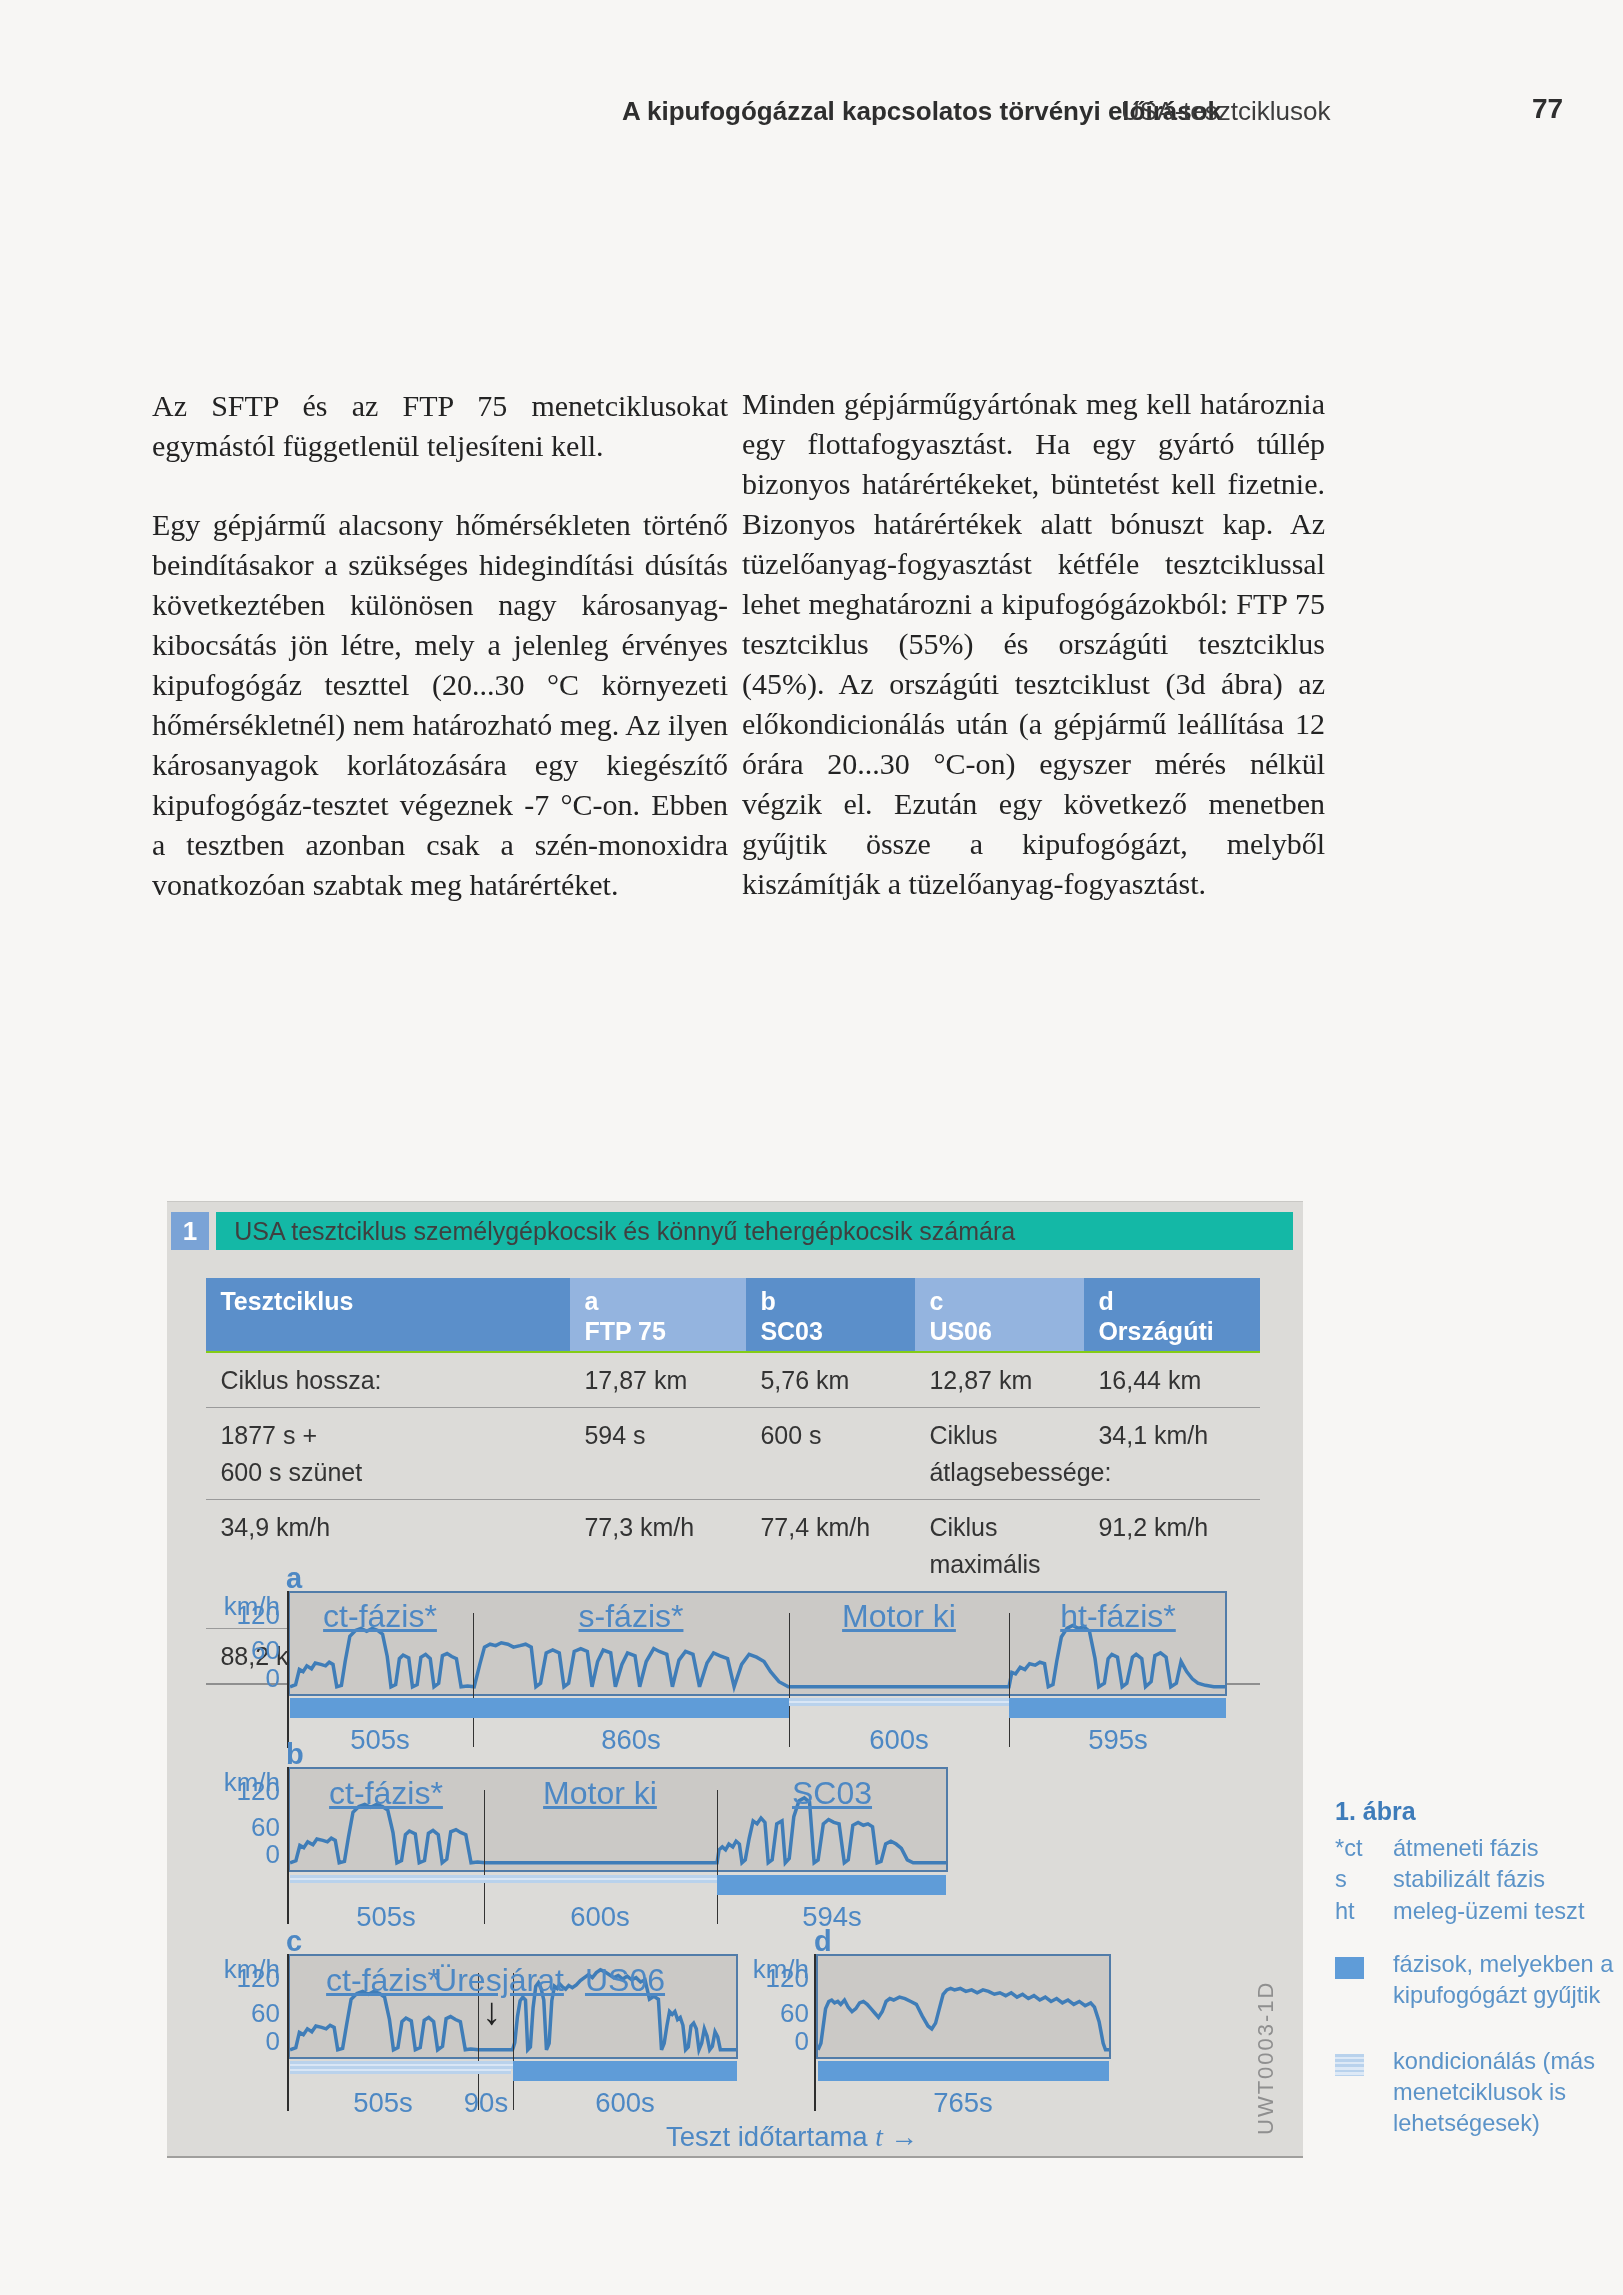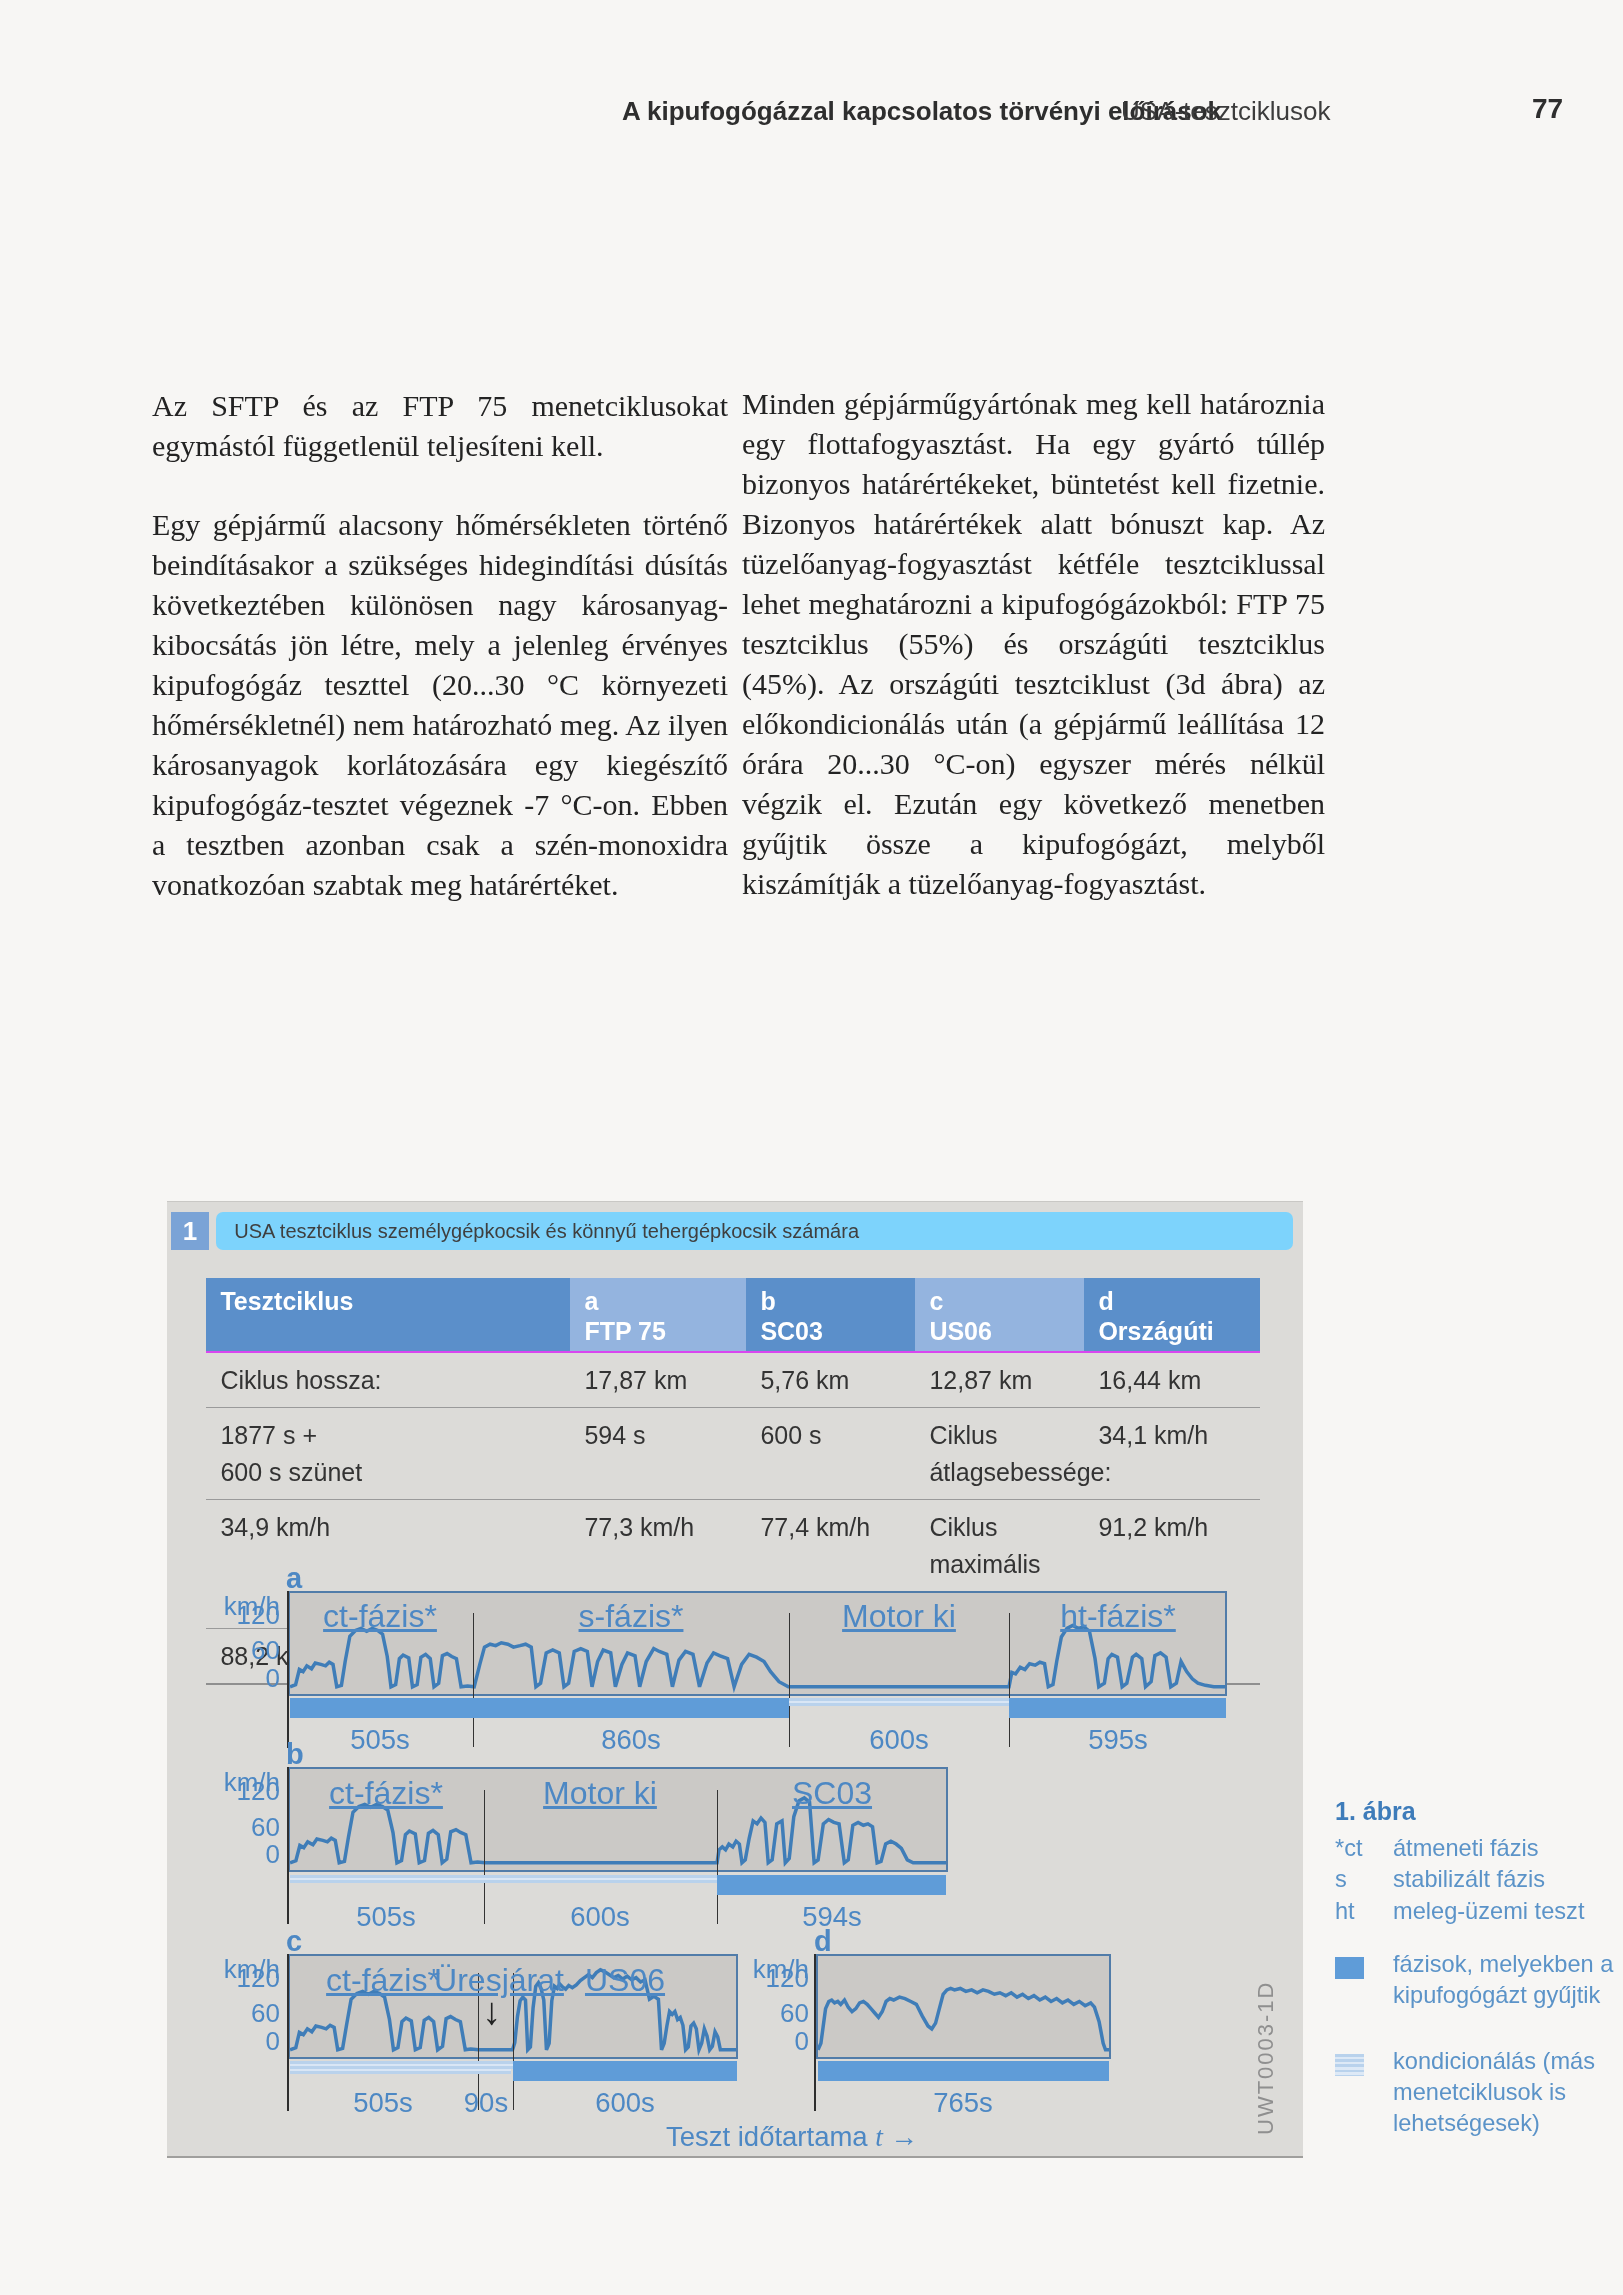--- a/index.html
+++ b/index.html
@@ -15,31 +15,31 @@
        text-align:justify;color:#232323;}
   .col p{margin:0;}
   .col p + p{margin-top:39px;}
   .col-heading{font-family:"Liberation Sans",sans-serif;font-weight:bold;
        font-size:31px;line-height:39px;text-align:left;color:#222;margin:0 0 3.9px 0;}
   
   .panel{background:var(--panel-bg);border-top:1.3px solid #c9c8c5;
          border-bottom:2.6px solid #a09f9d;}
   .cap-badge{background:#7aa3d6;color:#fff;font-weight:bold;font-size:26px;
          text-align:center;line-height:38px;}
-  .cap-bar{background:#7dd3fc;font-size:20px;color:#3f3f3f;line-height:38px;
-         padding-left:18.3px;box-sizing:border-box;border-radius:7px;}
+  .cap-bar{background:#14b8a6;font-size:25px;color:#3f3f3f;line-height:38px;
+         padding-left:18.3px;box-sizing:border-box;}
   
   .ftable{display:grid;grid-template-columns:364px 176px 169px 169px 176px;
           border-bottom:2px solid #8f8f8f;}
   .th{height:73px;color:#fff;font-weight:bold;font-size:25px;line-height:30px;
       padding:7.9px 0 0 14.4px;box-sizing:border-box;white-space:pre-line;}
   .th-dark{background:var(--table-dark);}
   .th-light{background:var(--table-light);}
   .tr{border-top:1.3px solid #9a9a9a;}
-  .tr-first{border-top:2px solid #d946ef;}
+  .tr-first{border-top:2px solid #84cc16;}
   .td{font-size:25px;color:#333;padding:9.2px 0 7.9px 14.4px;box-sizing:border-box;
       white-space:pre-line;line-height:37px;}
   
   .chart-letter{font-weight:bold;font-size:29px;color:var(--chart-label);}
   .axis-unit,.tick{font-size:26px;color:var(--chart-label);text-align:right;width:97px;}
   .tickdash{width:9.8px;height:2.6px;background:#35689c;}
   .plot{background:var(--plot-bg);border:2px solid var(--plot-border);box-sizing:border-box;}
   .plot svg{width:100%;height:100%;display:block;}
   .axisline{width:2px;background:#2e2e2e;}
   .vline{width:1.3px;background:#333;}

